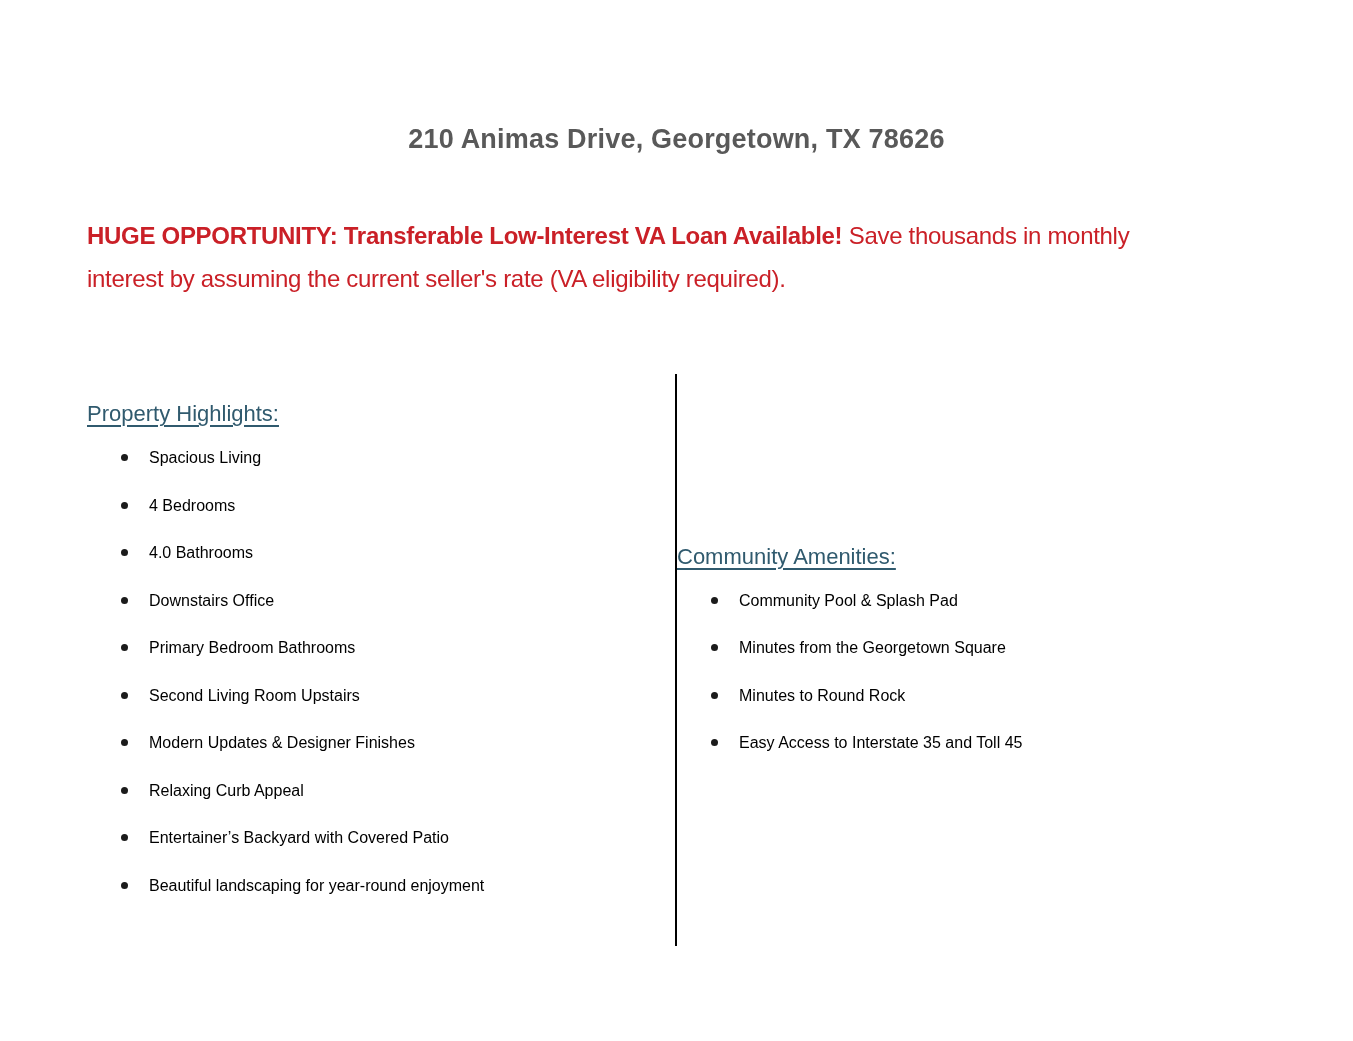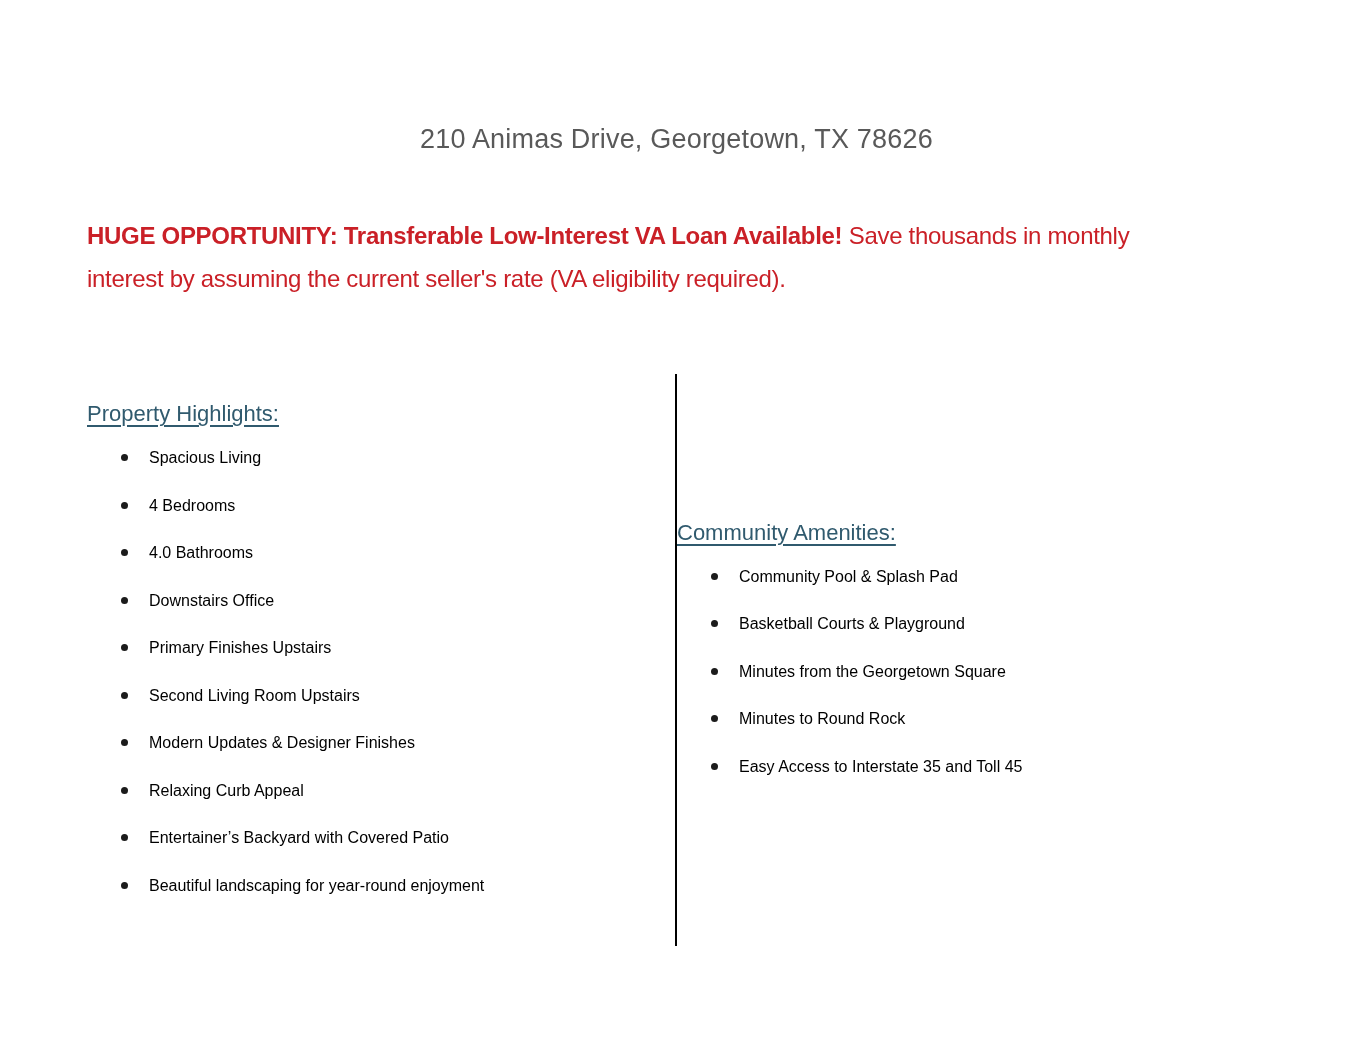--- a/index.html
+++ b/index.html
@@ -17,21 +17,21 @@
     overflow: hidden;
   }
   .title {
     position: absolute;
     top: 123px;
     left: 0;
     width: 100%;
     text-align: center;
     font-size: 27px;
     line-height: 33px;
-    font-weight: 400;
+    font-weight: 700;
     color: #595959;
     letter-spacing: 0.2px;
   }
   .banner {
     position: absolute;
     top: 214px;
     left: 87px;
     width: 1125px;
     font-size: 24px;
     line-height: 43px;
@@ -104,36 +104,35 @@
 
   <div class="columns">
 
     <div class="col-left">
       <h2 class="col-heading">Property Highlights:</h2>
       <ul class="bullet-list">
         <li class="bullet-item">Spacious Living</li>
         <li class="bullet-item">4 Bedrooms</li>
         <li class="bullet-item">4.0 Bathrooms</li>
         <li class="bullet-item">Downstairs Office</li>
-        <li class="bullet-item">Primary Finishes Upstairs</li>
+        <li class="bullet-item">Primary Bedroom Bathrooms</li>
         <li class="bullet-item">Second Living Room Upstairs</li>
         <li class="bullet-item">Modern Updates &amp; Designer Finishes</li>
         <li class="bullet-item">Relaxing Curb Appeal</li>
         <li class="bullet-item">Entertainer’s Backyard with Covered Patio</li>
         <li class="bullet-item">Beautiful landscaping for year-round enjoyment</li>
       </ul>
     </div>
 
     <div class="divider"></div>
 
     <div class="col-right">
       <h2 class="col-heading">Community Amenities:</h2>
       <ul class="bullet-list">
         <li class="bullet-item">Community Pool &amp; Splash Pad</li>
-        <li class="bullet-item">Basketball Courts &amp; Playground</li>
         <li class="bullet-item">Minutes from the Georgetown Square</li>
         <li class="bullet-item">Minutes to Round Rock</li>
         <li class="bullet-item">Easy Access to Interstate 35 and Toll 45</li>
       </ul>
     </div>
 
   </div>
 
 </div>
 

